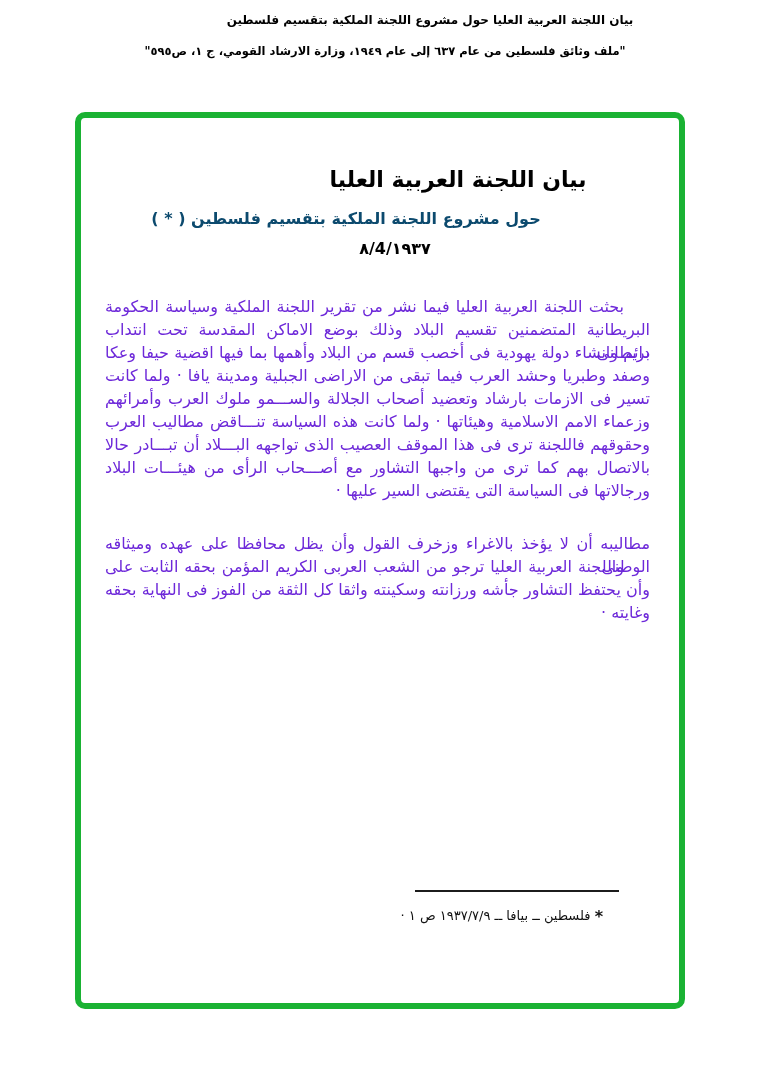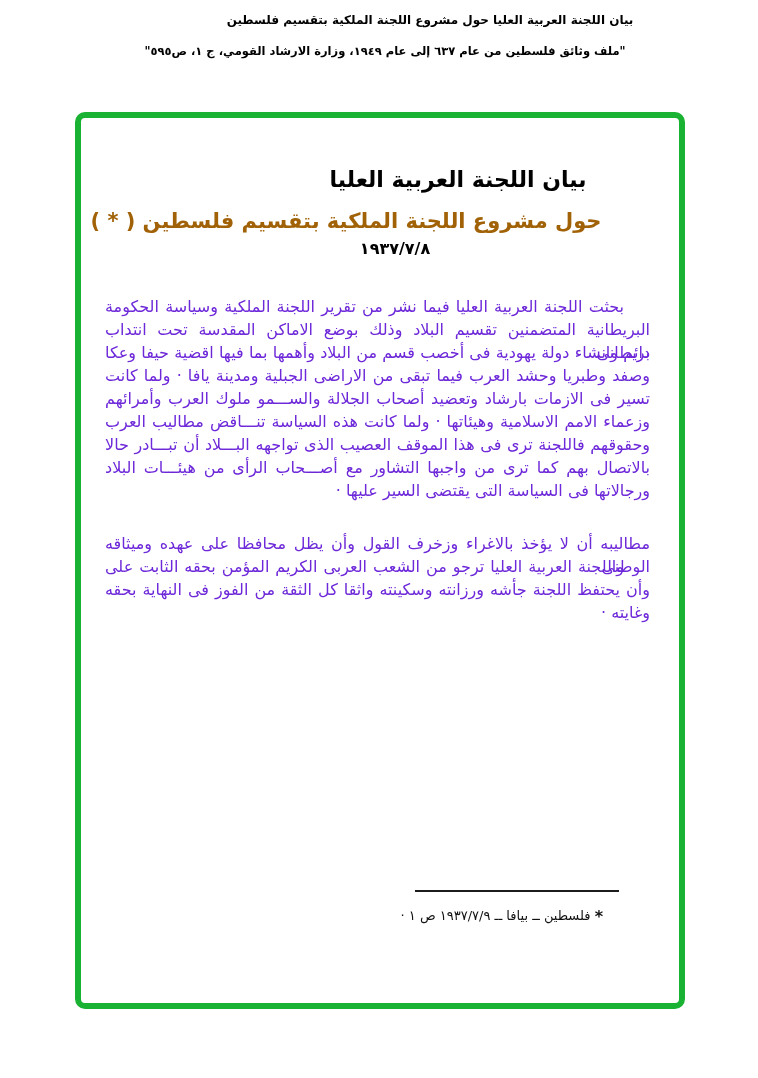--- a/index.html
+++ b/index.html
@@ -33,21 +33,21 @@
     background:#fff;
   }
   .doc-title{
     position:absolute;top:49px;left:377px;transform:translateX(-50%);
     white-space:nowrap;
     font-size:22px;font-weight:bold;color:#000;
   }
   .doc-subtitle{
     position:absolute;top:91px;left:265px;transform:translateX(-50%);
     white-space:nowrap;
-    font-size:21px;font-weight:bold;color:#a16207;
+    font-size:16px;font-weight:bold;color:#0c4a6e;
   }
   .doc-date{
     position:absolute;top:121px;left:314px;transform:translateX(-50%);
     white-space:nowrap;
     font-size:16px;font-weight:bold;color:#000;
   }
   .para{
     position:absolute;left:24px;width:545px;
     font-size:16px;color:#6d28d9;
   }
@@ -76,38 +76,38 @@
 
 <div class="page">
 
   <div class="hdr-title">بيان اللجنة العربية العليا حول مشروع اللجنة الملكية بتقسيم فلسطين</div>
   <div class="hdr-source">"ملف وثائق فلسطين من عام ٦٣٧ إلى عام ١٩٤٩، وزارة الارشاد القومي، ج ١، ص٥٩٥"</div>
 
   <div class="frame">
 
     <div class="doc-title">بيان اللجنة العربية العليا</div>
     <div class="doc-subtitle">حول مشروع اللجنة الملكية بتقسيم فلسطين ( * )</div>
-    <div class="doc-date">١٩٣٧/٧/٨</div>
+    <div class="doc-date">١٩٣٧/4/٨</div>
 
     <div class="para para-1">
       <div class="line first">بحثت اللجنة العربية العليا فيما نشر من تقرير اللجنة الملكية وسياسة الحكومة</div>
       <div class="line">البريطانية المتضمنين تقسيم البلاد وذلك بوضع الاماكن المقدسة تحت انتداب بريطانى</div>
       <div class="line">دائم وانشاء دولة يهودية فى أخصب قسم من البلاد وأهمها بما فيها اقضية حيفا وعكا</div>
       <div class="line">وصفد وطبريا وحشد العرب فيما تبقى من الاراضى الجبلية ومدينة يافا · ولما كانت</div>
       <div class="line">تسير فى الازمات بارشاد وتعضيد أصحاب الجلالة والســـمو ملوك العرب وأمرائهم</div>
       <div class="line">وزعماء الامم الاسلامية وهيئاتها · ولما كانت هذه السياسة تنـــاقض مطاليب العرب</div>
       <div class="line">وحقوقهم فاللجنة ترى فى هذا الموقف العصيب الذى تواجهه البـــلاد أن تبـــادر حالا</div>
       <div class="line">بالاتصال بهم كما ترى من واجبها التشاور مع أصـــحاب الرأى من هيئـــات البلاد</div>
       <div class="line last">ورجالاتها فى السياسة التى يقتضى السير عليها ·</div>
     </div>
 
     <div class="para para-2">
       <div class="line">مطاليبه أن لا يؤخذ بالاغراء وزخرف القول وأن يظل محافظا على عهده وميثاقه الوطنى</div>
       <div class="line first">واللجنة العربية العليا ترجو من الشعب العربى الكريم المؤمن بحقه الثابت على</div>
-      <div class="line">وأن يحتفظ اللجنة جأشه ورزانته وسكينته واثقا كل الثقة من الفوز فى النهاية بحقه</div>
+      <div class="line">وأن يحتفظ التشاور جأشه ورزانته وسكينته واثقا كل الثقة من الفوز فى النهاية بحقه</div>
       <div class="line last">وغايته ·</div>
     </div>
 
     <div class="fn-rule"></div>
 
     <div class="footnote">
       <span class="fn-marker">*</span>
       <span>فلسطين ــ بيافا ــ ١٩٣٧/٧/٩ ص ١ ·</span>
     </div>
 

